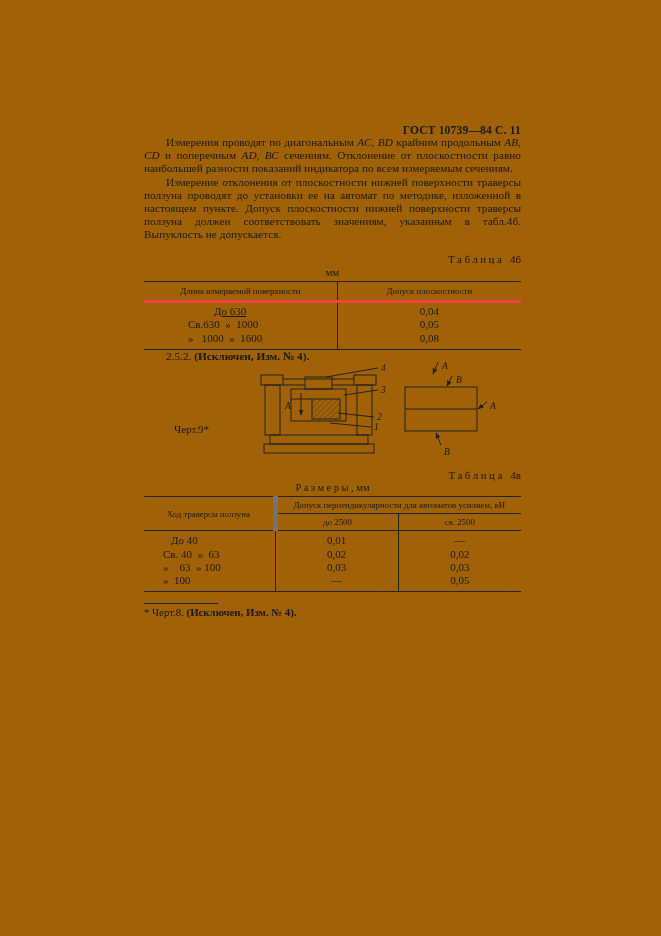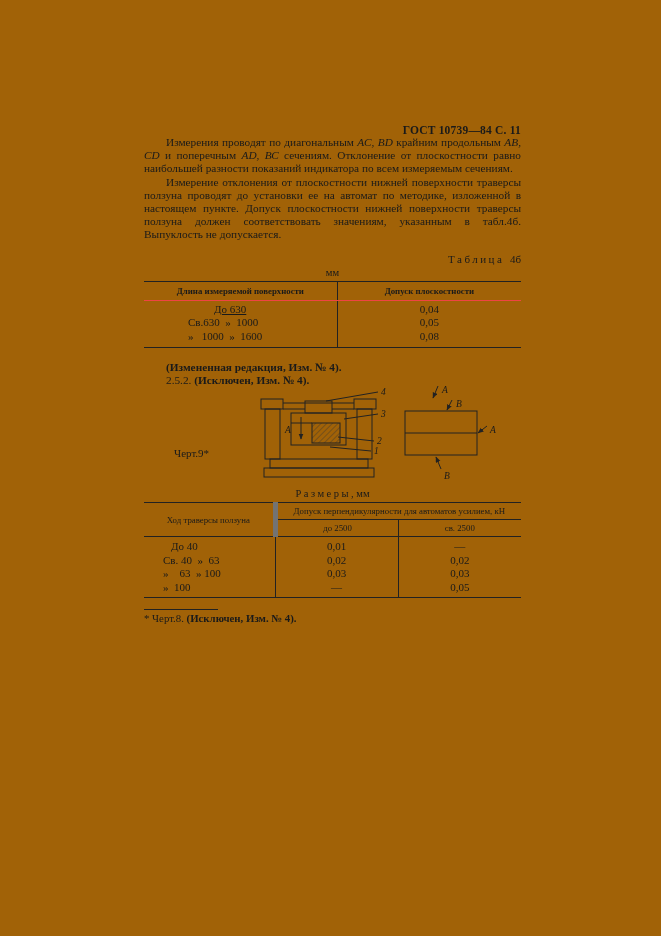--- a/index.html
+++ b/index.html
@@ -54,24 +54,24 @@
     margin: 1px 0 3px 0;
   }
   .sizes-line .word { letter-spacing: 2.5px; }
 
   table { border-collapse: collapse; width: 100%; table-layout: fixed; }
   th, td { padding: 0; }
 
   
   .t1 { border-top: 1.3px solid #222; border-bottom: 1.3px solid #222; }
   .t1 th {
-    font-weight: bold;
+    font-weight: normal;
     font-size: 8.8px;
     padding: 4px 4px;
-    border-bottom: 1px solid #ef4444;
+    border-bottom: 3px solid #ef4444;
   }
   .t1 th:first-child { width: 49%; }
   .t1 th + th { border-left: 1px solid #222; }
   .t1 td { font-size: 11px; line-height: 13.8px; }
   .t1 td + td { border-left: 1px solid #222; }
   .t1 td.range { padding-left: 44px; white-space: pre; }
   .t1 tbody tr:first-child td { padding-top: 2px; }
   .t1 tbody tr:first-child td.range { text-indent: 26px; text-decoration: underline; }
   .t1 tbody tr:last-child td { padding-bottom: 3px; }
   .t1 td.val { text-align: center; }
@@ -145,21 +145,20 @@
           <td class="range">Св.630  »  1000</td>
           <td class="val">0,05</td>
         </tr>
         <tr>
           <td class="range">»   1000  »  1600</td>
           <td class="val">0,08</td>
         </tr>
       </tbody>
     </table>
 
-    <p class="body bold" style="margin-top:13px">(Измененная редакция, Изм. № 4).</p>
 
     <p class="body"><span>2.5.2. </span><span class="bold">(Исключен, Изм. № 4).</span></p>
 
 
     <div class="figure">
       <div class="fig-label">Черт.9*</div>
       <svg class="fig-svg" width="268" height="104" viewBox="0 0 268 104">
         <defs>
           <pattern id="hatch" width="4" height="4" patternUnits="userSpaceOnUse" patternTransform="rotate(45)">
             <line x1="0" y1="0" x2="0" y2="4" stroke="#333" stroke-width="0.8"></line>
@@ -212,20 +211,21 @@
           <text x="132" y="71">1</text>
           <text x="43" y="50">A</text>
           <text x="200" y="10">A</text>
           <text x="214" y="24">B</text>
           <text x="248" y="50">A</text>
           <text x="202" y="96">B</text>
         </g>
       </svg>
     </div>
 
+    <div class="tbl-caption" style="margin-top:6px"><span class="word">Таблица</span>&nbsp;&nbsp;<span>4в</span></div>
 
     <div class="sizes-line"><span class="word">Размеры</span><span>, мм</span></div>
 
     <table class="t2">
       <thead>
         <tr>
           <th class="c1" rowspan="2">Ход траверсы ползуна</th>
           <th class="span" colspan="2">Допуск перпендикулярности для автоматов усилием, кН</th>
         </tr>
         <tr>

